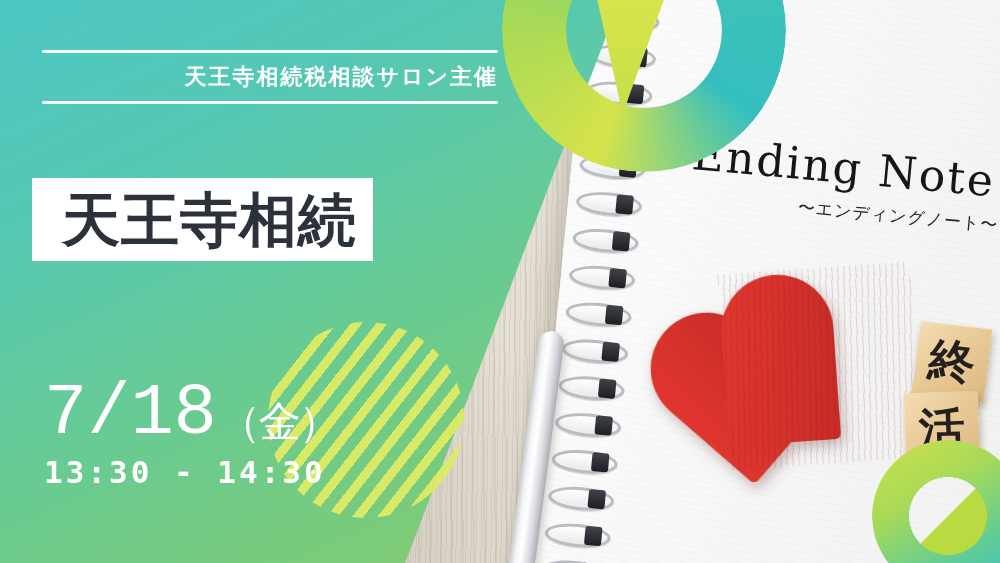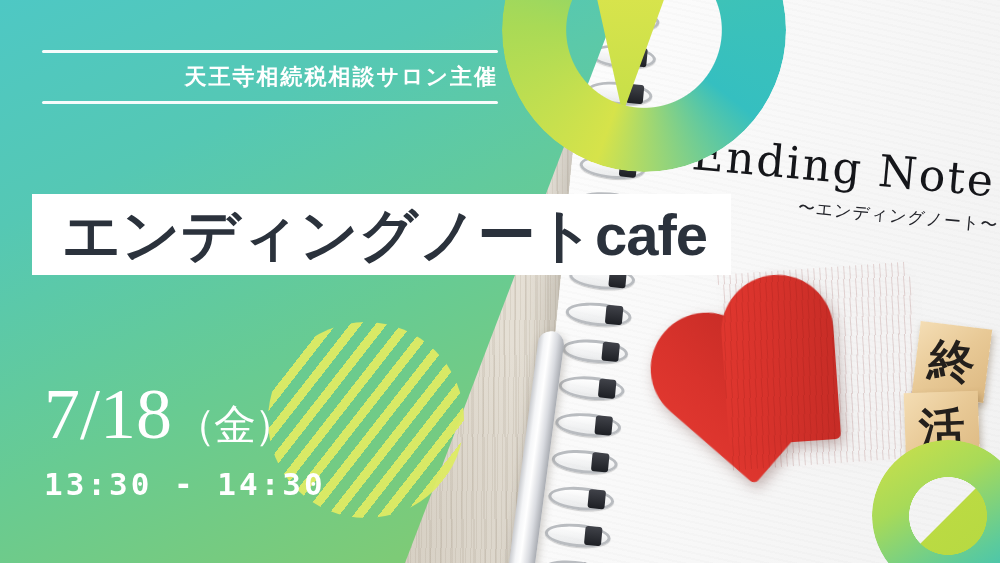--- a/index.html
+++ b/index.html
@@ -198,27 +198,27 @@
     font-family:"DejaVu Sans","Liberation Sans",sans-serif;
     font-weight:700;
     white-space:nowrap;
   }
   .hl-1{font-size:58px;line-height:1;padding:13px 16px 12px 30px;letter-spacing:1px;}
   .hl-2{font-size:58px;line-height:1;padding:12px 24px 11px 30px;letter-spacing:0px;margin-top:-2px;}
   .hl-2 .latin{font-family:"Liberation Sans","DejaVu Sans",sans-serif;letter-spacing:-1px;}
 
   .dateblock{position:absolute;left:44px;top:378px;color:#ffffff;}
   .date-main{
-    font-family:Liberation Serif, serif;
+    font-family:Liberation Mono, monospace;
     font-size:72px;font-weight:400;line-height:1;letter-spacing:0px;
     display:flex;align-items:flex-end;
   }
   .date-dow{font-size:42px;margin-left:2px;padding-bottom:4px;letter-spacing:-2px;}
   .time{
-    margin-top:16px;
+    margin-top:4px;
     font-family:"DejaVu Sans Mono","Liberation Mono",monospace;
     font-size:31px;font-weight:700;letter-spacing:3px;
   }
 </style>
 </head>
 <body>
 
 <div class="poster">
 
   <div class="photo">
@@ -279,24 +279,22 @@
   <div class="stripe-circle"></div>
   <div class="ring-big"></div>
 
   <div class="eyebrow-wrap">
     <div class="rule"></div>
     <div class="eyebrow">天王寺相続税相談サロン主催</div>
     <div class="rule"></div>
   </div>
 
   <div class="headline">
+    <div class="hl-line hl-1">天王寺相続</div>
     <br>
-    <div class="hl-line hl-2">
-      <span>エンディングノート</span><span class="latin">cafe</span>
-    </div>
   </div>
 
   <div class="dateblock">
     <div class="date-main">
       <span>7/18</span>
       <span class="date-dow">（金）</span>
     </div>
     <div class="time">13:30 - 14:30</div>
   </div>
 

